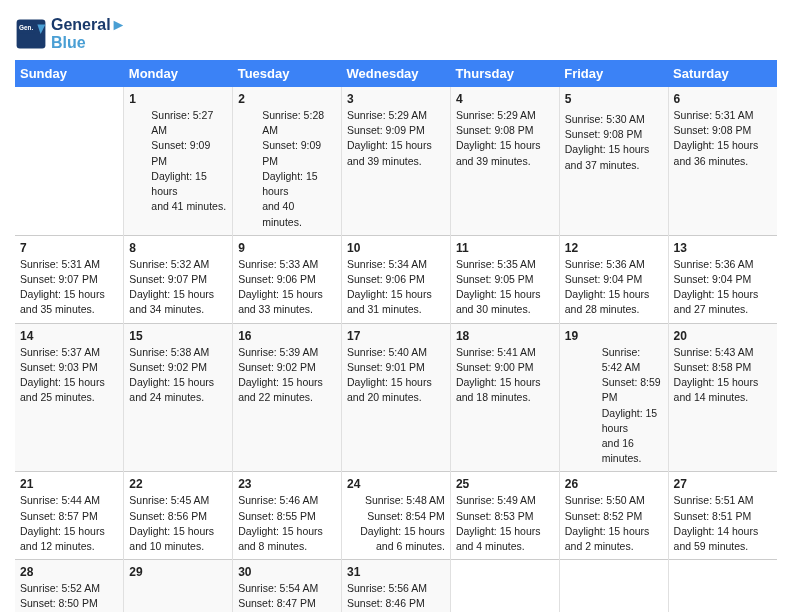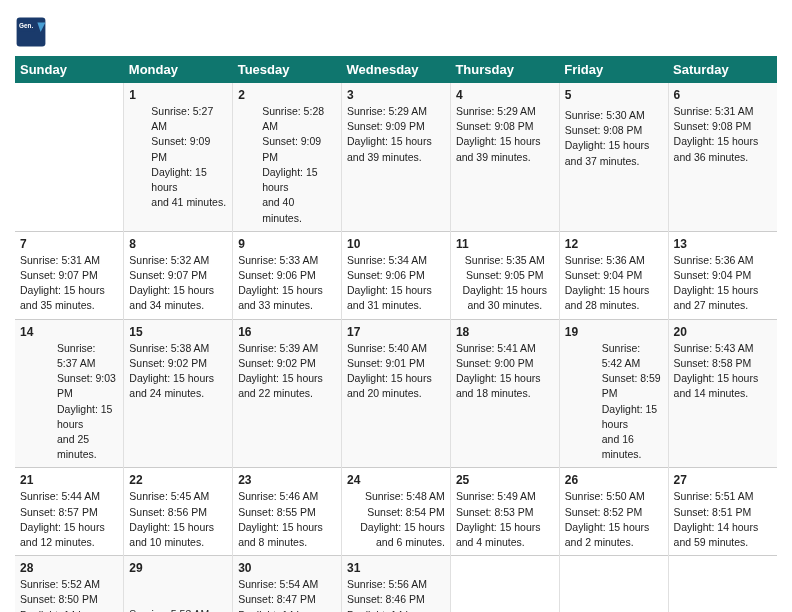--- a/index.html
+++ b/index.html
@@ -39,21 +39,21 @@
       font-size: 14px;
       color: #333;
       margin-top: 2px;
     }
     table {
       width: 100%;
       border-collapse: collapse;
       font-size: 11px;
     }
     thead th {
-      background-color: #0f766e;
+      background-color: #3b82f6;
       color: #fff;
       padding: 6px 5px;
       text-align: left;
       font-size: 13px;
       font-weight: bold;
     }
     tbody tr {
       border-bottom: 1px solid #ccc;
     }
     tbody td {
@@ -92,20 +92,24 @@
 <body>
 
 <div class="header-area">
   <div class="logo">
     <svg class="logo-icon" viewBox="0 0 40 40">
       <rect x="2" y="2" width="36" height="36" rx="4" fill="#1a3a6b"></rect>
       <polygon points="28,8 38,8 32,20" fill="#4a9fd4"></polygon>
       <rect x="4" y="4" width="22" height="15" rx="2" fill="#1a3a6b"></rect>
       <text x="5" y="15" font-size="8" fill="white" font-weight="bold">Gen.</text>
     </svg>
+    <div>
+      <div style="font-size:16px;font-weight:bold;color:#1a3a6b;">General<span style="color:#4a9fd4;">►</span></div>
+      <div style="font-size:16px;font-weight:bold;color:#4a9fd4;">Blue</div>
+    </div>
   </div>
   <div class="title-area">
     <div class="month-title"></div>
     <div class="subtitle"></div>
   </div>
 </div>
 
 <table>
   <thead>
     <tr>
@@ -188,21 +192,21 @@
         </td>
         <td>
           <span class="day-num">10</span>
           <div class="day-info" style="white-space: pre-line;">Sunrise: 5:34 AM
 Sunset: 9:06 PM
 Daylight: 15 hours
 and 31 minutes.</div>
         </td>
         <td>
           <span class="day-num">11</span>
-          <div class="day-info" style="white-space: pre-line; text-align: center;">Sunrise: 5:35 AM
+          <div class="day-info" style="white-space: pre-line;">Sunrise: 5:35 AM
 Sunset: 9:05 PM
 Daylight: 15 hours
 and 30 minutes.</div>
         </td>
         <td>
           <span class="day-num">12</span>
           <div class="day-info" style="white-space: pre-line;">Sunrise: 5:36 AM
 Sunset: 9:04 PM
 Daylight: 15 hours
 and 28 minutes.</div>
@@ -211,21 +215,21 @@
           <span class="day-num">13</span>
           <div class="day-info" style="white-space: pre-line;">Sunrise: 5:36 AM
 Sunset: 9:04 PM
 Daylight: 15 hours
 and 27 minutes.</div>
         </td>
       </tr>
       <tr>
         <td>
           <span class="day-num">14</span>
-          <div class="day-info" style="white-space: pre-line; margin-left: 37px;">Sunrise: 5:37 AM
+          <div class="day-info" style="white-space: pre-line;">Sunrise: 5:37 AM
 Sunset: 9:03 PM
 Daylight: 15 hours
 and 25 minutes.</div>
         </td>
         <td>
           <span class="day-num">15</span>
           <div class="day-info" style="white-space: pre-line;">Sunrise: 5:38 AM
 Sunset: 9:02 PM
 Daylight: 15 hours
 and 24 minutes.</div>

